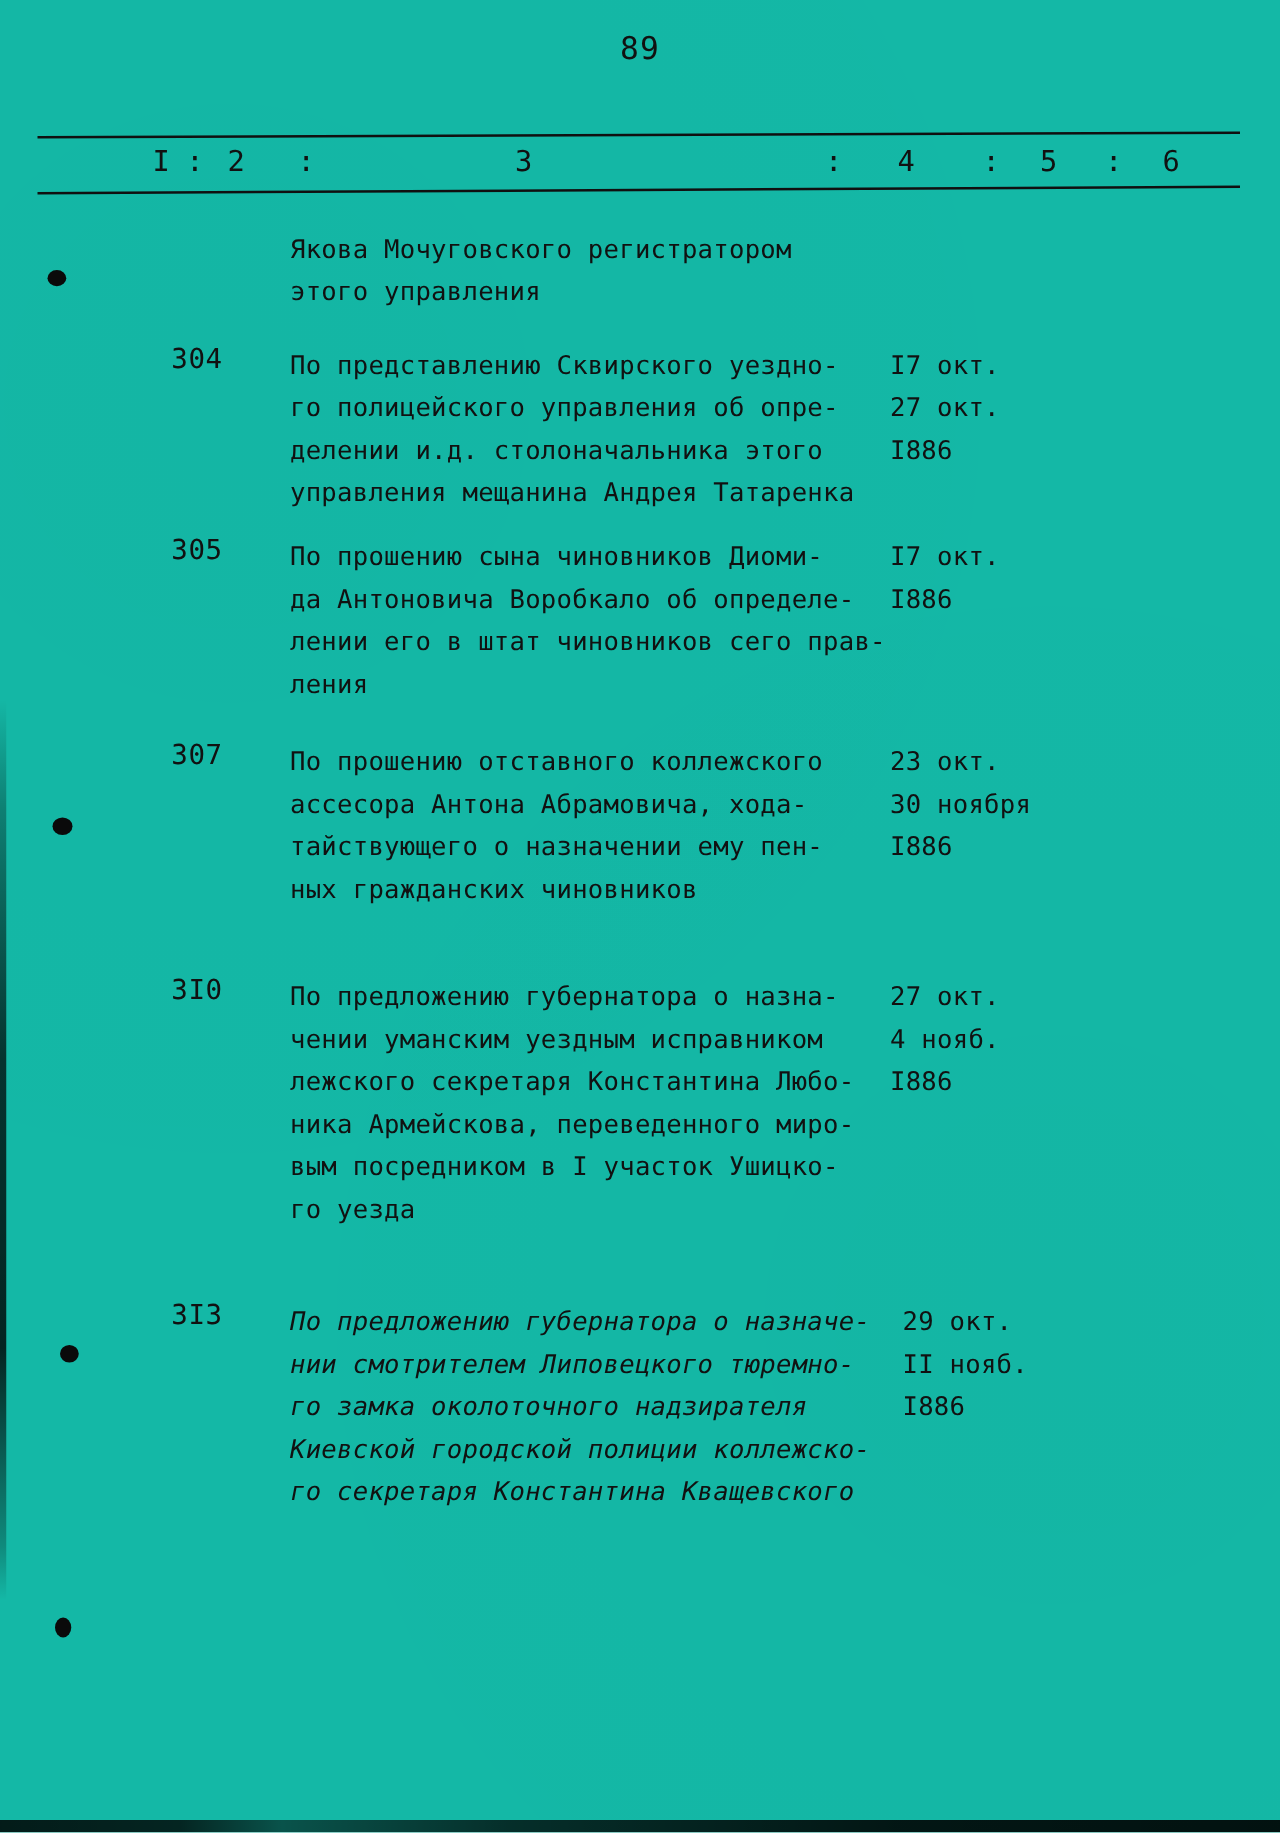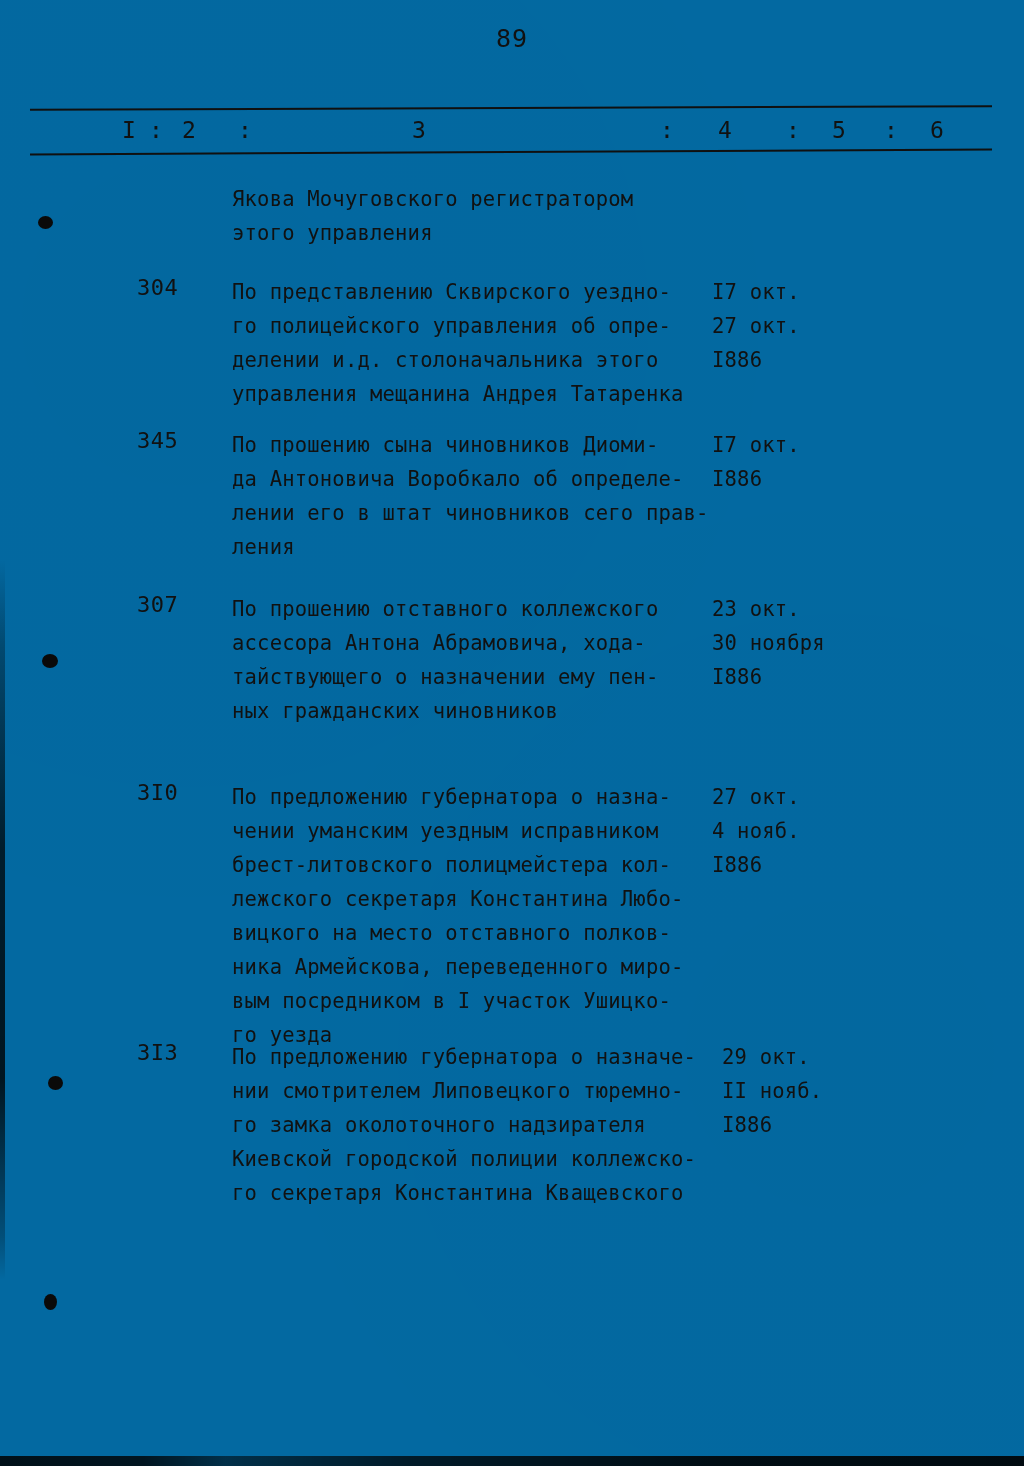--- a/index.html
+++ b/index.html
@@ -4,21 +4,21 @@
 <style>
   html, body {
     margin: 0;
     padding: 0;
     background: #ffffff;
   }
   .page {
     position: relative;
     width: 1024px;
     height: 1466px;
-    background: #0369a1;
+    background: #14b8a6;
     overflow: hidden;
     font-family: "DejaVu Sans Mono", "Liberation Mono", monospace;
     color: #111111;
   }
 
   
   .paper-tone {
     position: absolute;
     inset: 0;
     background:
@@ -200,21 +200,21 @@
         <div class="line">управления мещанина Андрея Татаренка</div>
       </div>
       <div class="entry-dates">
         <div class="line">I7 окт.</div>
         <div class="line">27 окт.</div>
         <div class="line">I886</div>
       </div>
     </div>
 
     <div class="entry" style="top:428px;">
-      <div class="entry-number">345</div>
+      <div class="entry-number">305</div>
       <div class="entry-body">
         <div class="line">По прошению сына чиновников Диоми-</div>
         <div class="line">да Антоновича Воробкало об определе-</div>
         <div class="line">лении его в штат чиновников сего прав-</div>
         <div class="line">ления</div>
       </div>
       <div class="entry-dates">
         <div class="line">I7 окт.</div>
         <div class="line">I886</div>
       </div>
@@ -233,37 +233,35 @@
         <div class="line">30 ноября</div>
         <div class="line">I886</div>
       </div>
     </div>
 
     <div class="entry" style="top:780px;">
       <div class="entry-number">3I0</div>
       <div class="entry-body">
         <div class="line">По предложению губернатора о назна-</div>
         <div class="line">чении уманским уездным исправником</div>
-        <div class="line">брест-литовского полицмейстера кол-</div>
         <div class="line">лежского секретаря Константина Любо-</div>
-        <div class="line">вицкого на место отставного полков-</div>
         <div class="line">ника Армейскова, переведенного миро-</div>
         <div class="line">вым посредником в I участок Ушицко-</div>
         <div class="line">го уезда</div>
       </div>
       <div class="entry-dates">
         <div class="line">27 окт.</div>
         <div class="line">4 нояб.</div>
         <div class="line">I886</div>
       </div>
     </div>
 
     <div class="entry" style="top:1040px;">
       <div class="entry-number">3I3</div>
-      <div class="entry-body" style="width:500px;">
+      <div class="entry-body" style="width:500px;font-style:italic;">
         <div class="line">По предложению губернатора о назначе-</div>
         <div class="line">нии смотрителем Липовецкого тюремно-</div>
         <div class="line">го замка околоточного надзирателя</div>
         <div class="line">Киевской городской полиции коллежско-</div>
         <div class="line">го секретаря Константина Кващевского</div>
       </div>
       <div class="entry-dates" style="left:722px;">
         <div class="line">29 окт.</div>
         <div class="line">II нояб.</div>
         <div class="line">I886</div>

